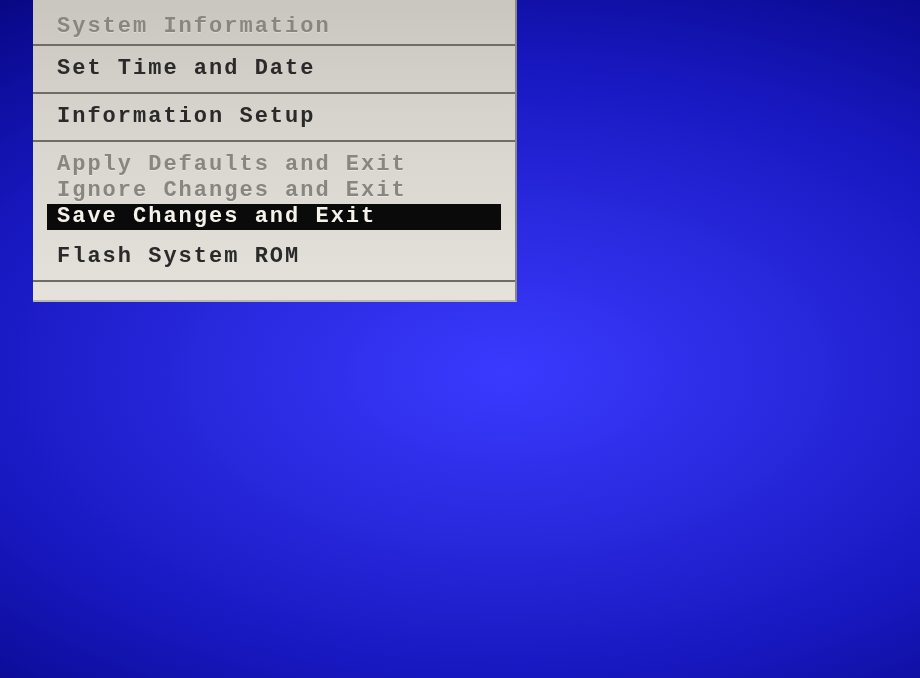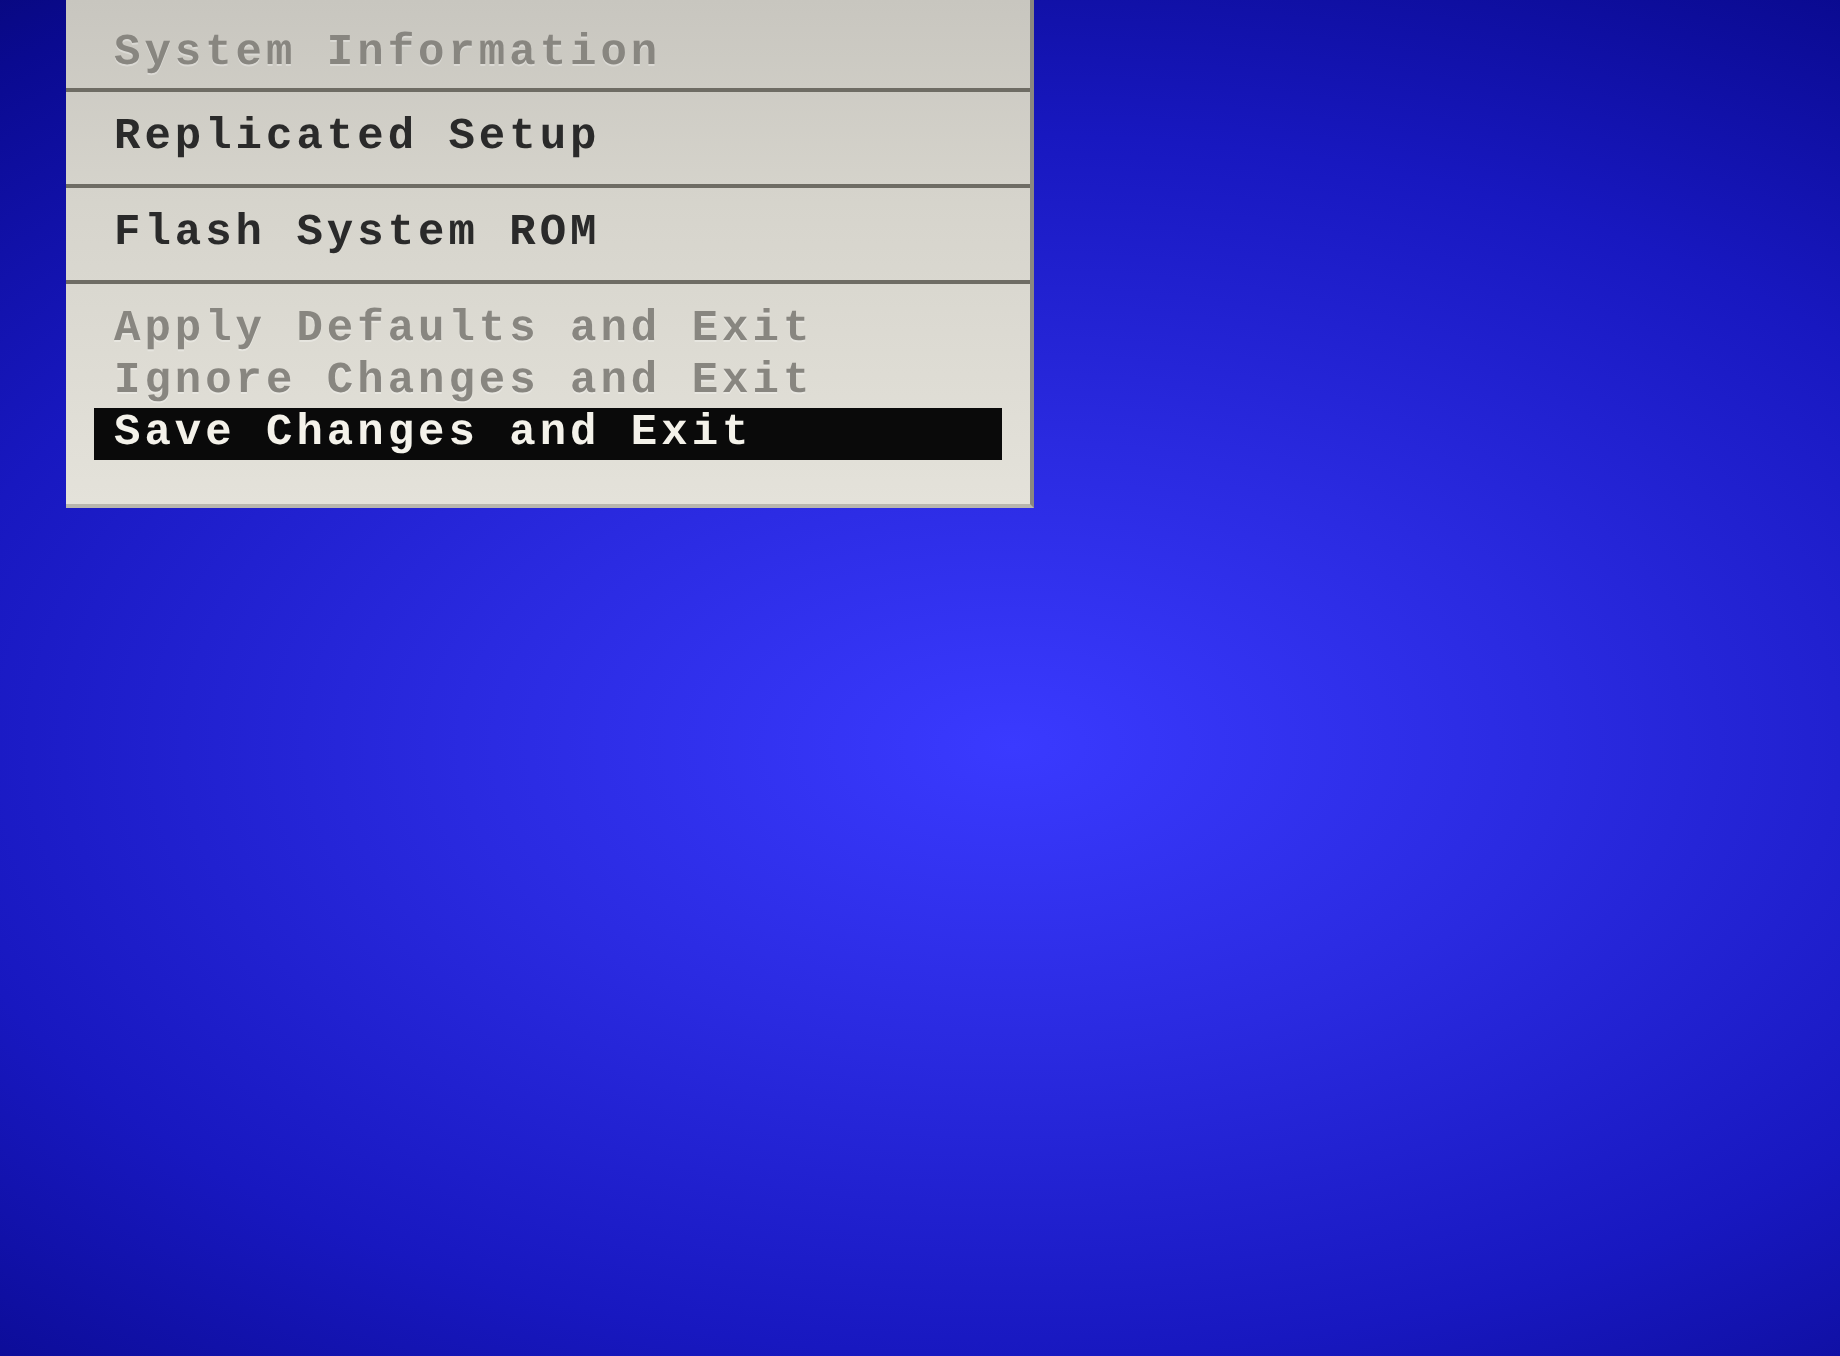--- a/index.html
+++ b/index.html
@@ -70,30 +70,33 @@
 </style>
 </head>
 <body>
 
 <div class="bios-menu">
 
   <div class="menu-group">
     <div class="menu-item dim">System Information</div>
   </div>
 
+  <div class="menu-group group-pad">
+    <div class="menu-item">Set Time and Date</div>
+  </div>
 
   <div class="menu-group group-pad">
-    <div class="menu-item">Replicated Setup</div>
+    <div class="menu-item">Information Setup</div>
   </div>
 
-
-  <div class="menu-group group-pad">
-    <div class="menu-item">Flash System ROM</div>
-  </div>
 
   <div class="menu-group last">
     <div class="spacer-top"></div>
     <div class="menu-item dim">Apply Defaults and Exit</div>
     <div class="menu-item dim">Ignore Changes and Exit</div>
     <div class="menu-item selected">Save Changes and Exit</div>
   </div>
 
+  <div class="menu-group group-pad">
+    <div class="menu-item">Flash System ROM</div>
+  </div>
+
 </div>
 
 </body></html>

